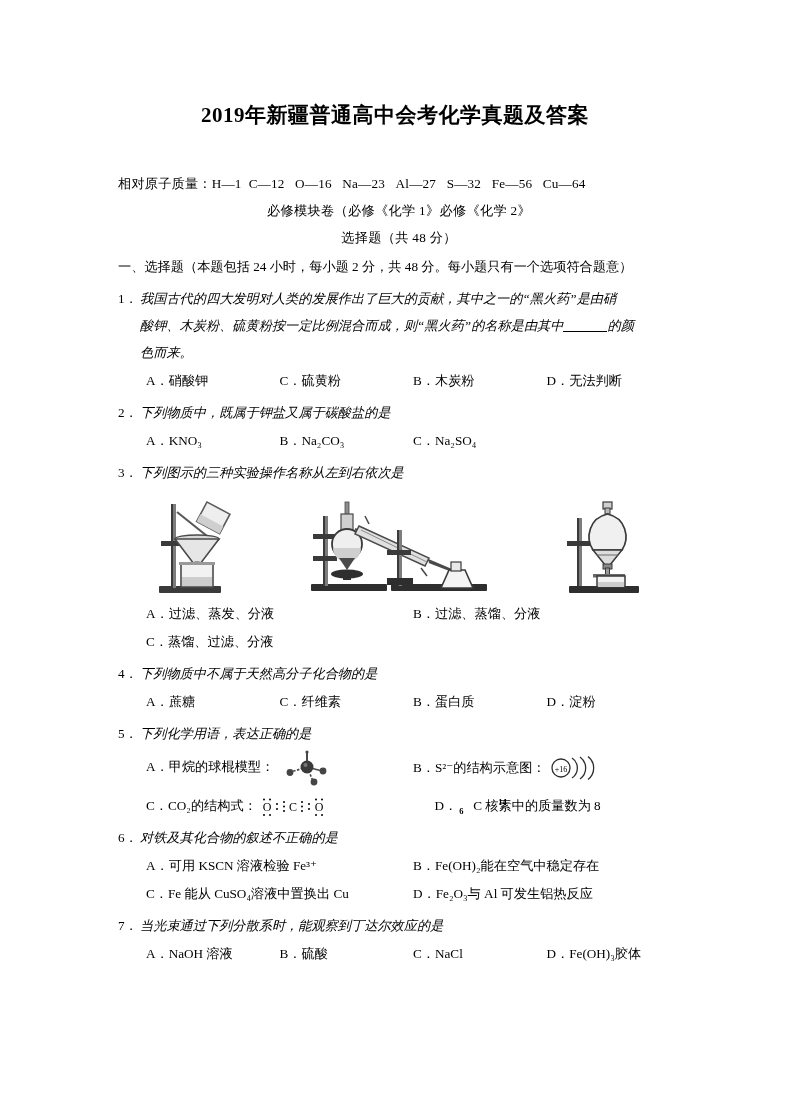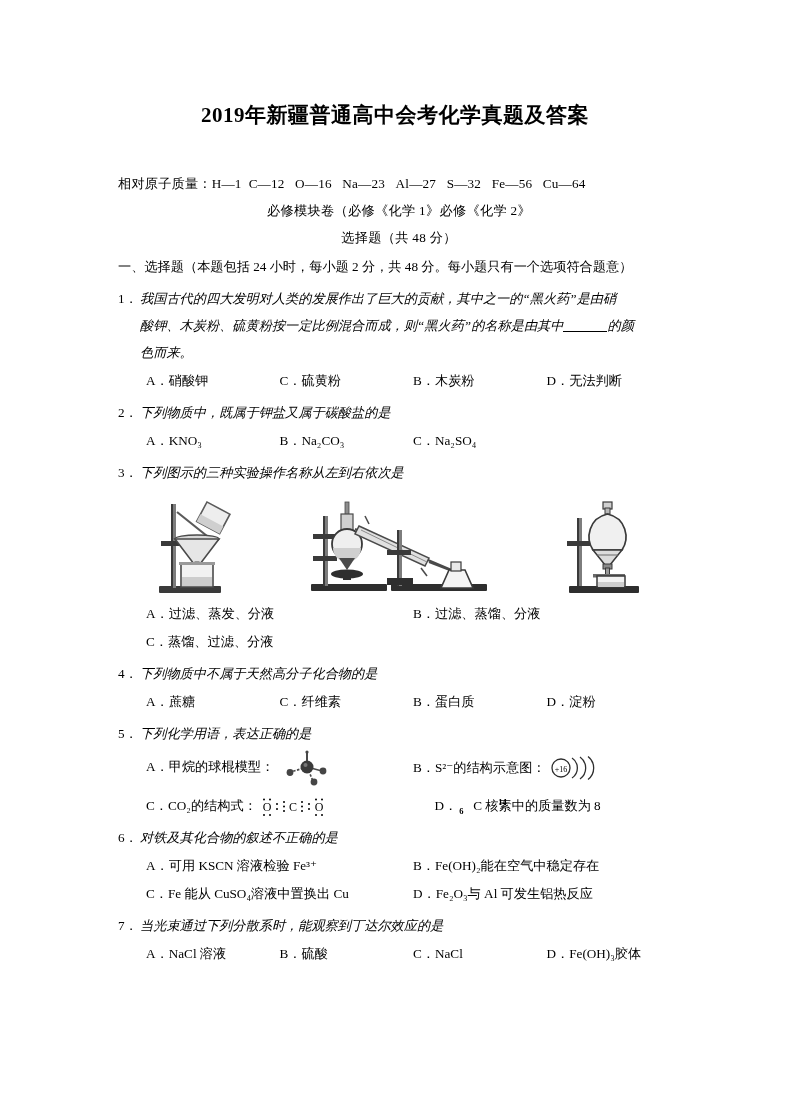--- a/index.html
+++ b/index.html
@@ -352,21 +352,21 @@
       <div class="opts two">
         <div class="opt">C．Fe 能从 CuSO₄溶液中置换出 Cu</div>
         <div class="opt">D．Fe₂O₃与 Al 可发生铝热反应</div>
       </div>
     </div>
 
     <div class="q">
       <span class="qnum">7．</span>
       <div class="qtext">当光束通过下列分散系时，能观察到丁达尔效应的是</div>
       <div class="opts four">
-        <div class="opt">A．NaCl 溶液</div>
+        <div class="opt">A．NaOH 溶液</div>
         <div class="opt">B．硫酸</div>
         <div class="opt">C．NaCl</div>
         <div class="opt">D．Fe(OH)₃胶体</div>
       </div>
     </div>
 
   </div>
 </div>
 
 </body></html>

